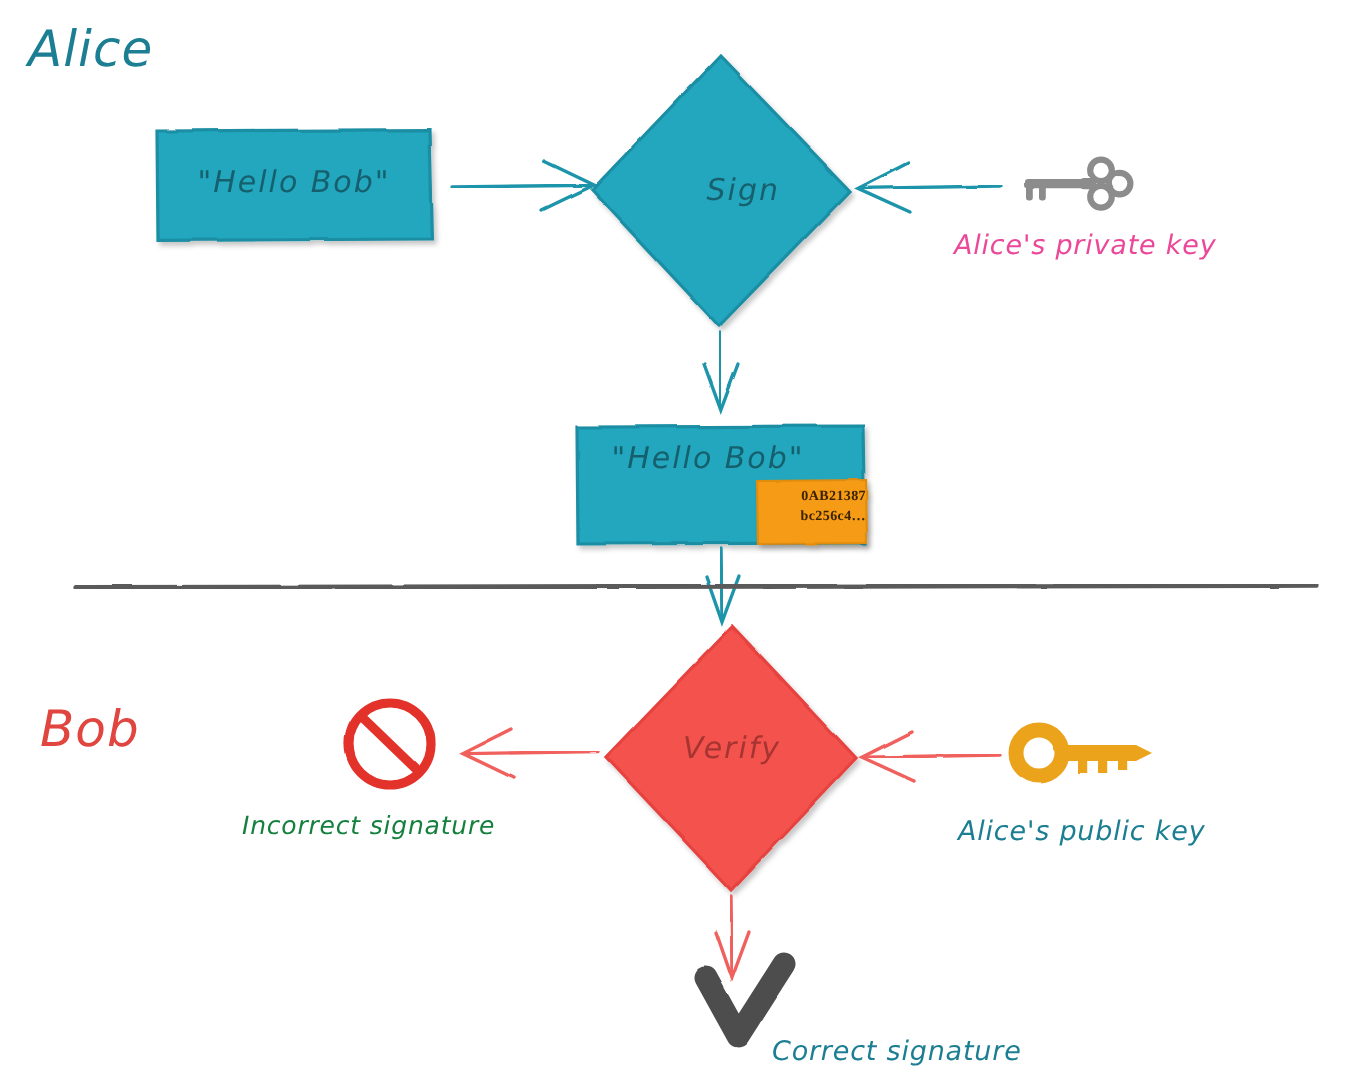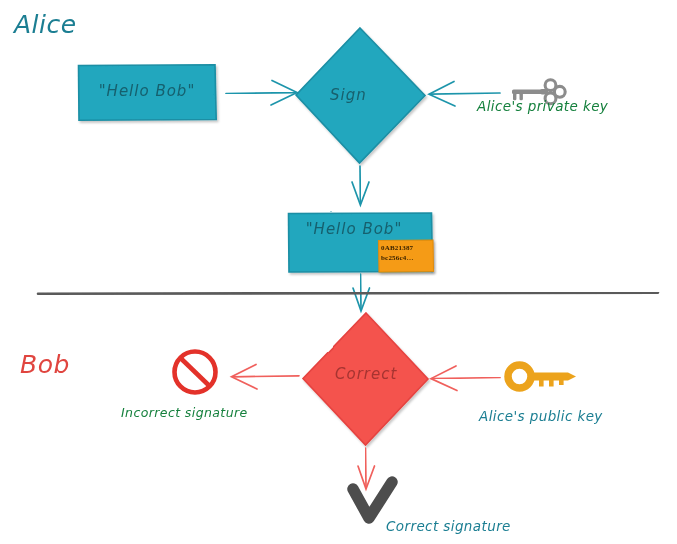--- a/index.html
+++ b/index.html
@@ -9,20 +9,21 @@
     font-family:"DejaVu Sans", sans-serif;
     overflow:hidden;
     position:relative;
   }
   #canvas{position:absolute;inset:0;width:677px;height:544px;}
   .lbl{
     position:absolute;
     font-family:"DejaVu Sans", sans-serif;
     white-space:nowrap;
     user-select:none;
+    text-align:right;
   }
   
   .section-title{
     font-size:25px;
     font-style:italic;
     letter-spacing:0.5px;
   }
   #alice-title{left:14px;top:10px;color:#1B7E92;}
   #bob-title{left:20px;top:306px;color:#E0453F;margin-top:44px;}
 
@@ -46,21 +47,21 @@
     letter-spacing:0.2px;
     font-weight:bold;
   }
 
   
   .caption{
     font-size:13.5px;
     font-style:italic;
     letter-spacing:0.4px;
   }
-  #priv-key-caption{left:477px;top:98px;color:#15803d;font-style:italic;}
+  #priv-key-caption{left:477px;top:115px;color:#ec4899;font-style:italic;}
   #pub-key-caption{left:479px;top:408px;color:#1B7E92;}
   #incorrect-caption{left:121px;top:405px;color:#15803d;font-size:12.5px;}
   #correct-caption{left:386px;top:503px;color:#1B7E92;margin-top:15px;}
 </style>
 </head>
 <body>
 
 <svg id="canvas" viewBox="0 0 677 544">
   <defs>
     <filter id="rough" x="-20%" y="-20%" width="140%" height="140%">
@@ -175,21 +176,21 @@
 
 <div class="lbl shape-text" id="sign-text">Sign</div>
 
 <div class="lbl shape-text" id="msg2-text">"Hello Bob"</div>
 
 <div class="lbl" id="sig-hex">
   <div>0AB21387</div>
   <div>bc256c4…</div>
 </div>
 
-<div class="lbl shape-text" id="verify-text">Correct</div>
+<div class="lbl shape-text" id="verify-text">Verify</div>
 
 <div class="lbl caption" id="priv-key-caption">Alice's private key</div>
 
 <div class="lbl caption" id="pub-key-caption">Alice's public key</div>
 
 <div class="lbl caption" id="incorrect-caption">Incorrect signature</div>
 
 <div class="lbl caption" id="correct-caption">Correct signature</div>
 
 </body></html>

